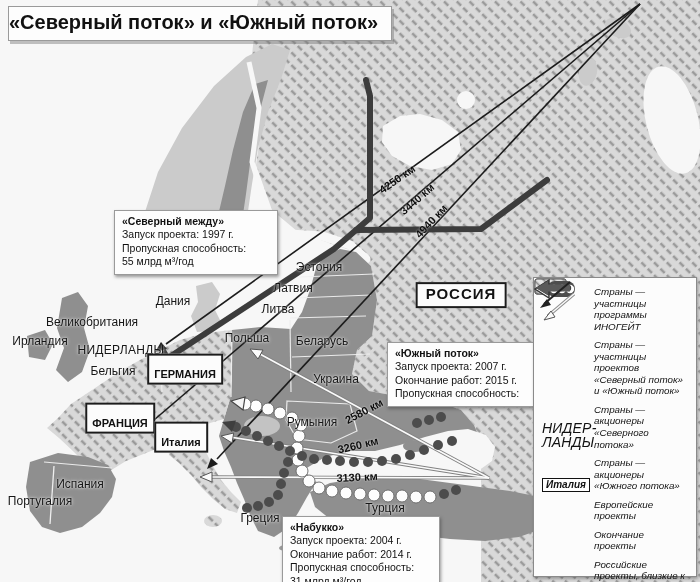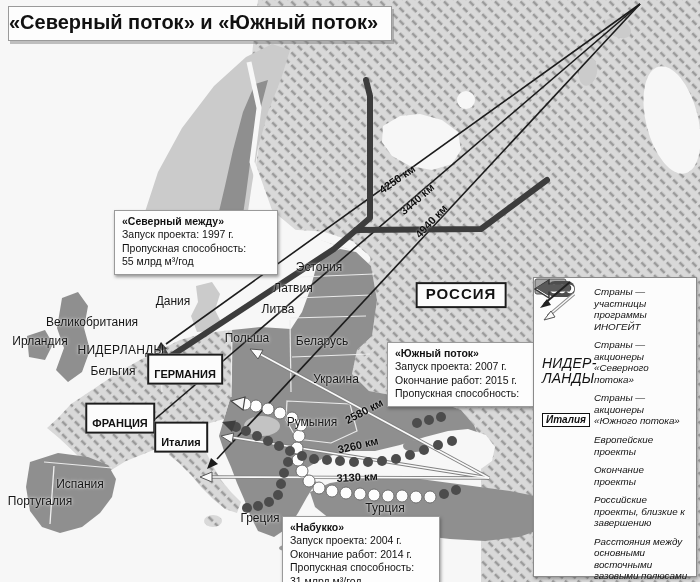--- a/index.html
+++ b/index.html
@@ -254,20 +254,28 @@
 
     <div class="lrow">
       <span class="licon">
         <svg width="34" height="18">
             <rect x="1" y="1" width="31" height="15" rx="2" fill="#a6a6a6" stroke="#555"></rect>
           </svg>
       </span>
       <span class="ltext">Страны — участницы программы ИНОГЕЙТ</span>
     </div>
 
+    <div class="lrow">
+      <span class="licon">
+        <svg width="34" height="18">
+            <rect x="1" y="1" width="31" height="15" rx="2" fill="url(#hatchSmall)" stroke="#555"></rect>
+          </svg>
+      </span>
+      <span class="ltext">Страны — участницы проектов «Северный поток» и «Южный поток»</span>
+    </div>
 
     <div class="lrow">
       <span class="licon">
           <span class="lsample pre">НИДЕР-
 ЛАНДЫ</span>
         </span>
       <span class="ltext">Страны — акционеры «Северного потока»</span>
     </div>
 
     <div class="lrow">

